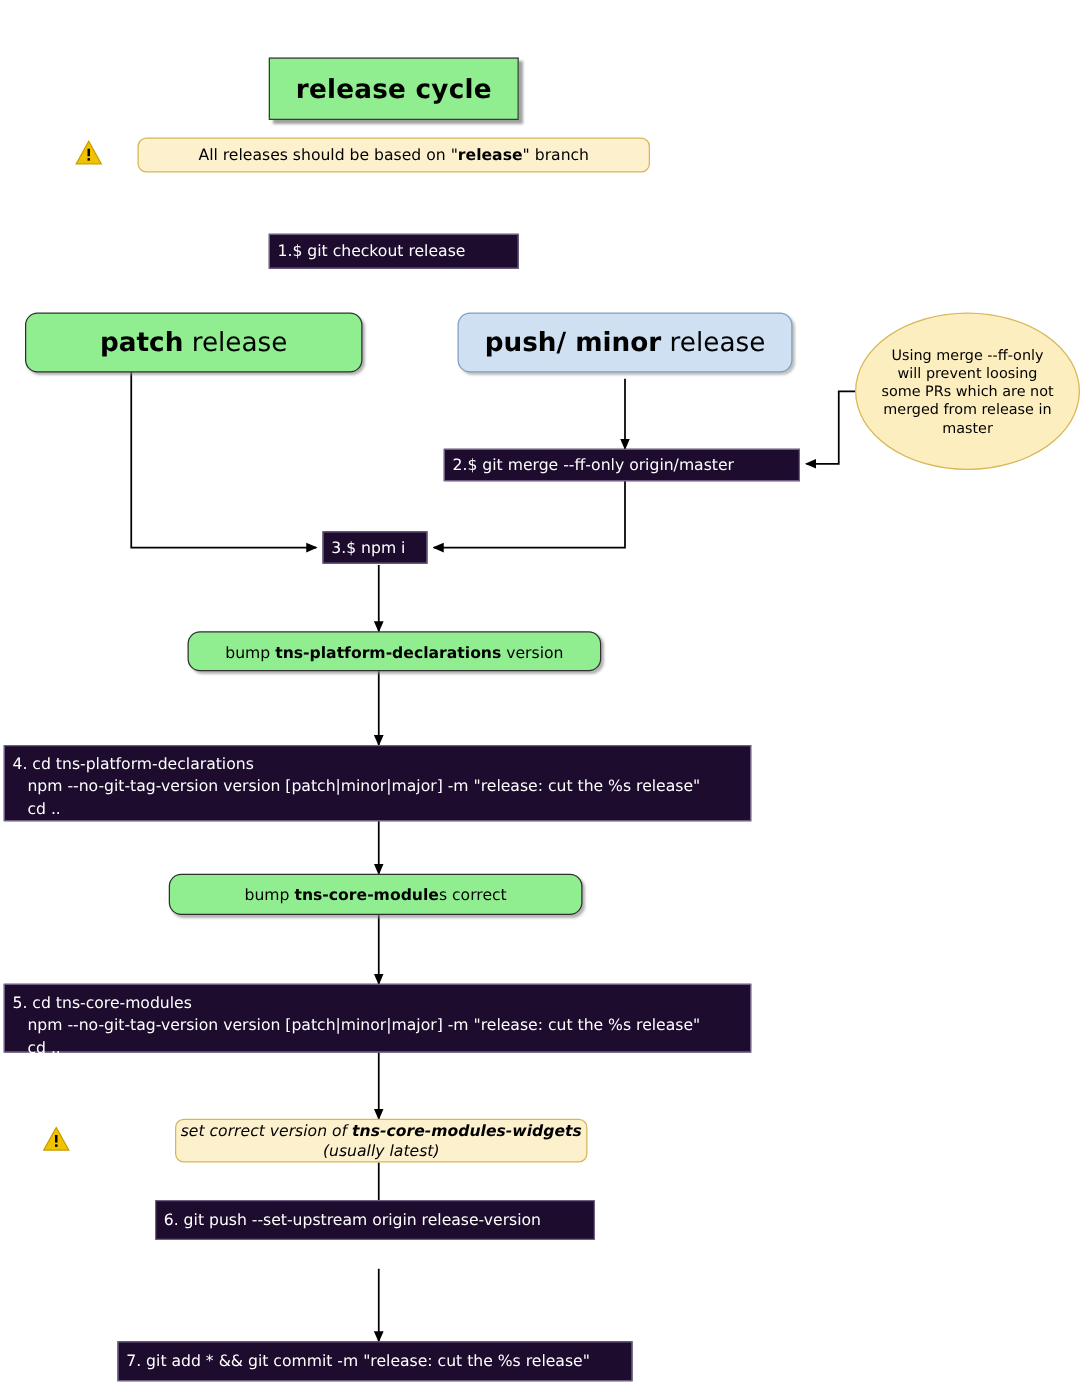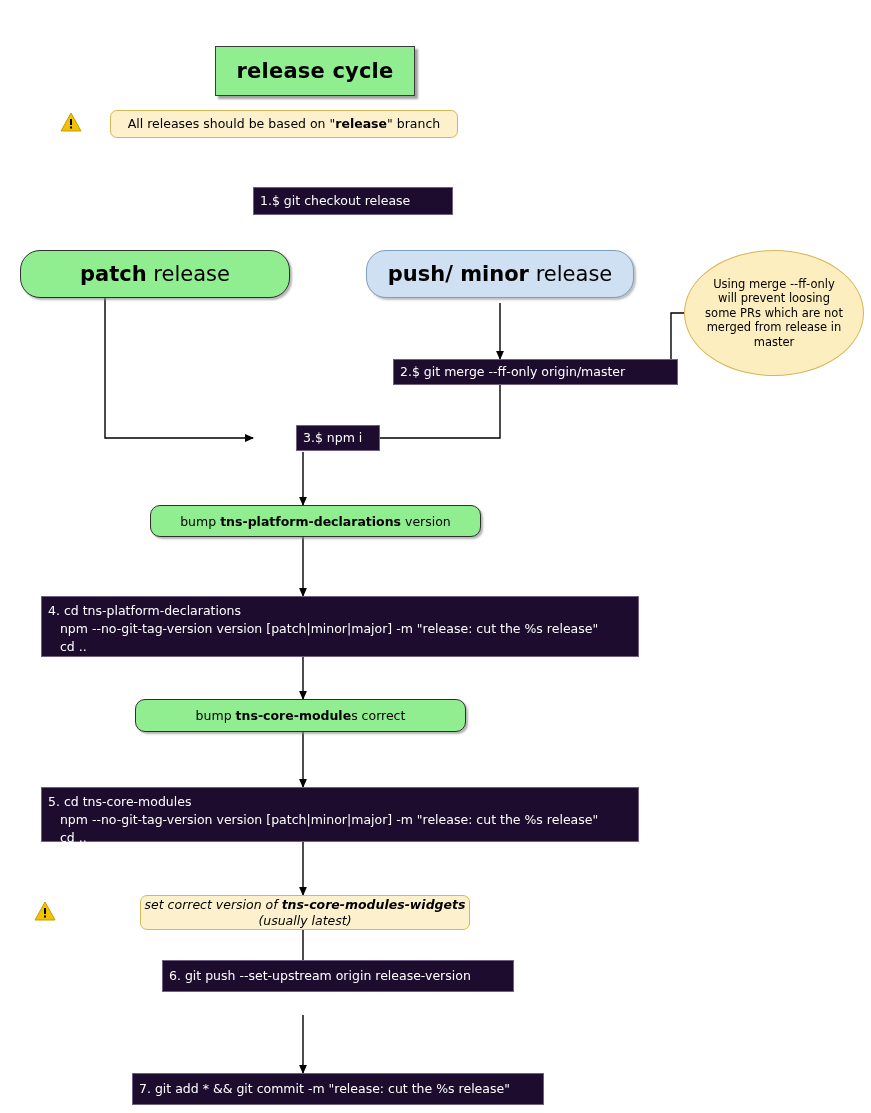--- a/index.html
+++ b/index.html
@@ -56,42 +56,40 @@
   .blue-round {
     background: #cfe0f3;
     border: 1px solid #7d9ec0;
     border-radius: 10px;
     box-shadow: 2px 2px 2px rgba(150,150,150,0.6);
     color: #000;
   }
   .big-label {
     font-size: 21px;
     font-weight: normal;
-    border-radius: 20px;
   }
   .big-label b { font-weight: bold; }
   .bump-label {
     font-size: 12.5px;
     font-weight: normal;
   }
   .bump-label b { font-weight: bold; }
 
   
   .cmd {
     background: #1d0c2e;
     border: 1px solid #6f5f84;
     color: #ffffff;
     font-size: 12.5px;
     justify-content: flex-start;
     align-items: center;
     text-align: left;
     padding: 0 6px;
     white-space: pre;
     line-height: 1.45;
-    margin-left: 38px;
   }
   .cmd.multi {
     align-items: flex-start;
     padding-top: 5px;
   }
 
   
   .note {
     background: #fdf0cd;
     border: 1px solid #d6b656;
@@ -160,21 +158,21 @@
   <div class="node title-box" style="left:215px; top:6px; width:200px; height:50px;margin-top:40px;">release cycle</div>
 
   <div class="warn-icon" style="left:60px; top:112px;">
     <svg viewBox="0 0 22 20" width="22" height="20" xmlns="http://www.w3.org/2000/svg">
       <path d="M11,1 L21,19 L1,19 Z" fill="#f2c200" stroke="#c39d00" stroke-width="1"></path>
       <rect x="10" y="7" width="2" height="6" fill="#000"></rect>
       <rect x="10" y="14.5" width="2" height="2" fill="#000"></rect>
     </svg>
   </div>
 
-  <div class="node note" style="left:110px; top:110px; width:348px; height:28px;">
+  <div class="node note" style="left:110px; top:110px; width:410px; height:28px;">
     <span>
       <span>All releases should be based on "</span><b>release</b><span>" branch</span>
     </span>
   </div>
 
   <div class="node cmd" style="left:215px; top:187px; width:200px; height:28px;">1.$ git checkout release</div>
 
   <div class="node green-round big-label" style="left:20px; top:250px; width:270px; height:48px;">
     <span><b>patch</b><span> release</span></span>
   </div>

